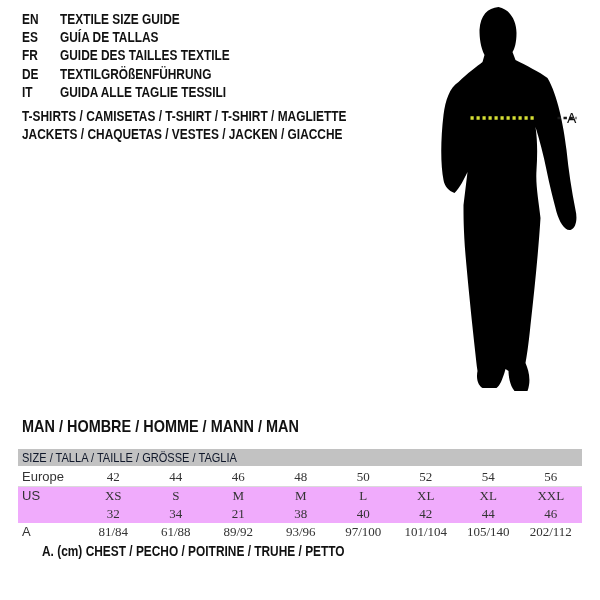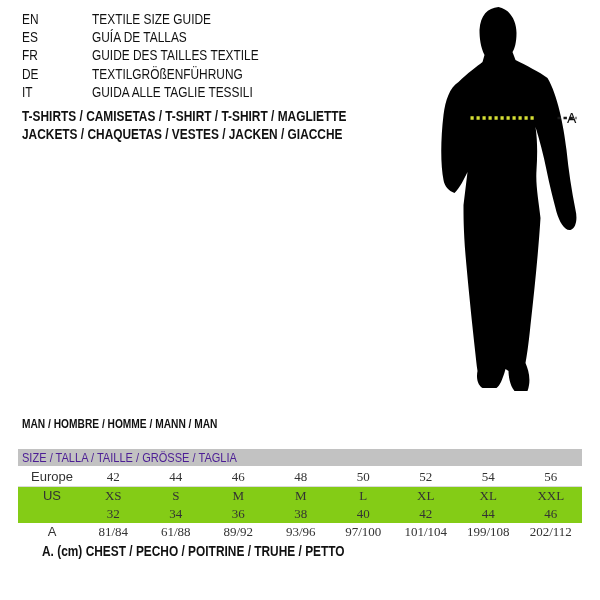--- a/index.html
+++ b/index.html
@@ -3,39 +3,39 @@
 <meta charset="utf-8">
 <style>
   html,body{margin:0;padding:0;background:#fff;}
   .canvas{
     position:relative;width:600px;height:600px;background:#ffffff;
     font-family:"Liberation Sans","DejaVu Sans",sans-serif;color:#111;overflow:hidden;
   }
   .cond{display:inline-block;transform:scaleX(.85);transform-origin:0 50%;white-space:nowrap;}
   
   .lang-list{position:absolute;left:22px;top:10px;}
-  .lang-row{display:flex;height:18.2px;align-items:center;font-weight:400;font-size:14px;gap:32px;}
+  .lang-row{display:flex;height:18.2px;align-items:center;font-weight:700;font-size:14px;}
   .lang-code{width:38px;flex:0 0 38px;}
   
   .categories{position:absolute;left:22px;top:105px;}
   .cat-line{height:18.5px;display:flex;align-items:flex-end;font-weight:700;font-size:14px;}
   
   .figure{position:absolute;left:395px;top:0;width:205px;height:400px;}
   .figure svg{display:block;}
   .measure-a{position:absolute;left:172px;top:110px;font-size:14px;color:#111;}
   
-  .man-heading{position:absolute;left:22px;top:417px;margin:0;font-size:12px;font-weight:700;}
+  .man-heading{position:absolute;left:22px;top:417px;margin:0;font-size:17px;font-weight:700;}
   
   .size-table{position:absolute;left:18px;top:449px;width:564px;font-size:13px;color:#333;}
-  .thead{height:17px;line-height:17px;background:#c2c2c2;color:#4c1d95;padding-left:4px;margin-bottom:2px;}
+  .thead{height:17px;line-height:17px;background:#c2c2c2;color:#0f172a;padding-left:4px;margin-bottom:2px;}
   .trow{display:grid;grid-template-columns:64px repeat(8,1fr);height:18px;line-height:18px;}
-  .trow .lbl{text-align:center;padding-left:4px;}
+  .trow .lbl{text-align:left;padding-left:4px;}
   .trow .cell{text-align:center;font-family:Liberation Serif, serif;}
   .row-white{background:#ffffff;}
-  .row-band{background:#84cc16;}
+  .row-band{background:#f0abfc;}
   .band-first{border-top:1px solid #dadada;}
   
   .footnote{position:absolute;left:22px;top:543px;font-size:14px;font-weight:700;margin-left:20px;}
 </style>
 </head>
 <body>
 
 <div class="canvas">
 
   <section class="lang-list">
@@ -139,36 +139,36 @@
       <span class="cell">L</span>
       <span class="cell">XL</span>
       <span class="cell">XL</span>
       <span class="cell">XXL</span>
     </div>
 
     <div class="trow row-band">
       <span class="lbl"></span>
       <span class="cell">32</span>
       <span class="cell">34</span>
-      <span class="cell">36</span>
+      <span class="cell">21</span>
       <span class="cell">38</span>
       <span class="cell">40</span>
       <span class="cell">42</span>
       <span class="cell">44</span>
       <span class="cell">46</span>
     </div>
 
     <div class="trow row-white">
       <span class="lbl">A</span>
       <span class="cell">81/84</span>
       <span class="cell">61/88</span>
       <span class="cell">89/92</span>
       <span class="cell">93/96</span>
       <span class="cell">97/100</span>
       <span class="cell">101/104</span>
-      <span class="cell">199/108</span>
+      <span class="cell">105/140</span>
       <span class="cell">202/112</span>
     </div>
   </div>
 
   <div class="footnote"><span class="cond">A. (cm) CHEST / PECHO / POITRINE / TRUHE / PETTO</span></div>
 
 </div>
 
 </body></html>

